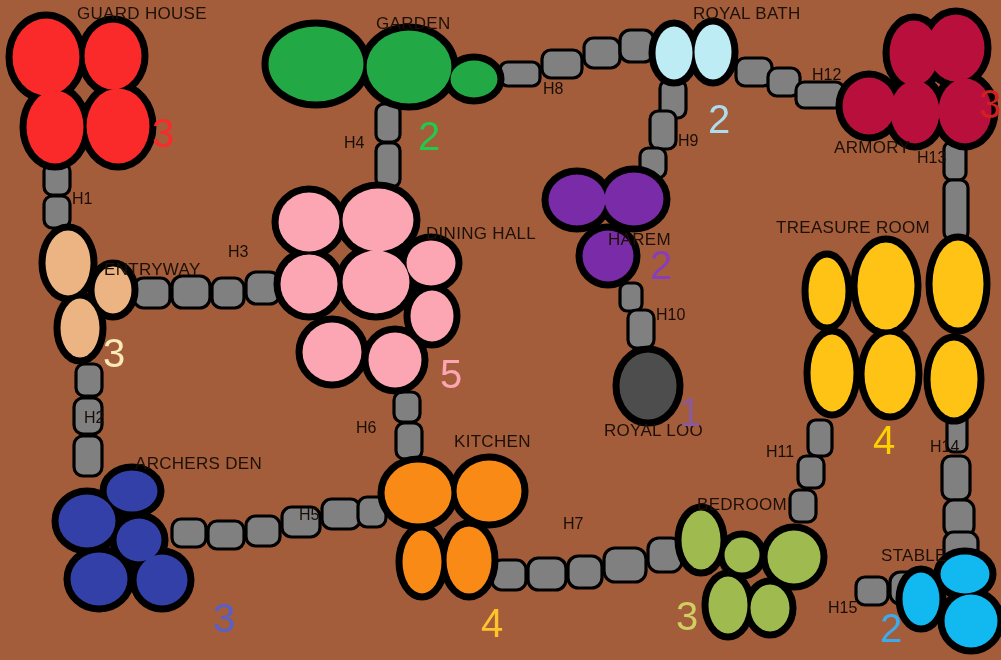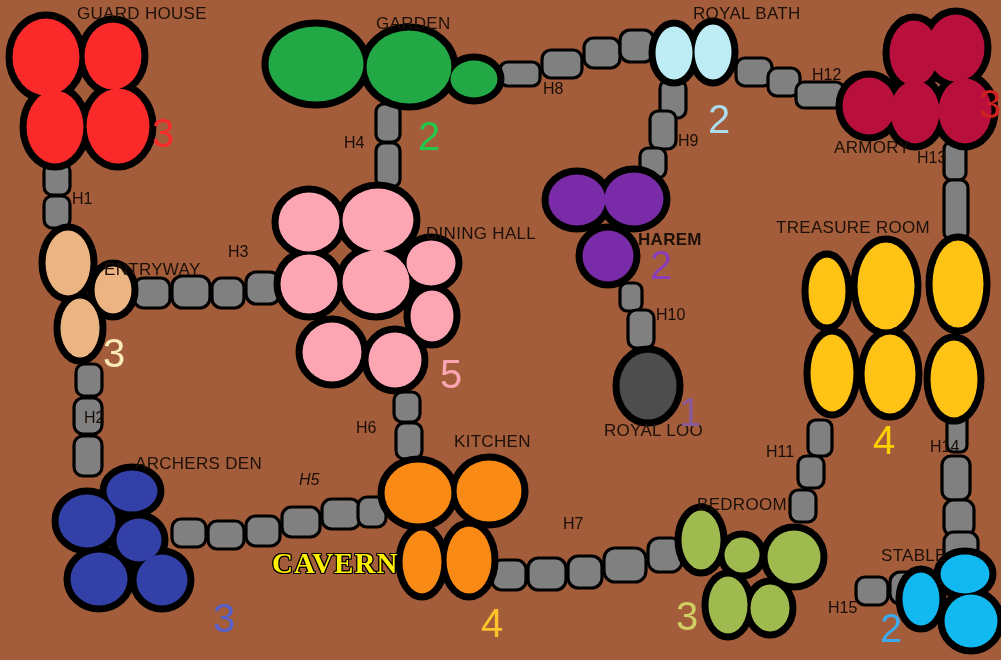--- a/index.html
+++ b/index.html
@@ -265,27 +265,26 @@
         <ellipse cx="971" cy="621" rx="29" ry="29" fill="none" stroke="#000000" stroke-width="9"></ellipse>
         <ellipse cx="965" cy="574" rx="24.5" ry="19.5" fill="#12B8F0"></ellipse>
         <ellipse cx="921" cy="599" rx="18.5" ry="26.5" fill="#12B8F0"></ellipse>
         <ellipse cx="971" cy="621" rx="26.5" ry="26.5" fill="#12B8F0"></ellipse>
       </g>
     </g>
 </svg>
 
 <div id="overlay">
   <div class="title" id="map-title" style="left:272px;top:550px;">
-    <div>CAVERN</div>
   </div>
 <div class="hall-label" style="left: 72px; top: 190px; text-align: center;">H1</div>
     <div class="hall-label" style="left: 84px; top: 409px;">H2</div>
     <div class="hall-label" style="left: 228px; top: 243px;">H3</div>
     <div class="hall-label" style="left: 344px; top: 134px;">H4</div>
-    <div class="hall-label" style="left: 299px; top: 471px; font-style: italic;">H5</div>
+    <div class="hall-label" style="left: 299px; top: 506px;">H5</div>
     <div class="hall-label" style="left: 356px; top: 419px;">H6</div>
     <div class="hall-label" style="left: 563px; top: 515px;">H7</div>
     <div class="hall-label" style="left: 543px; top: 80px;">H8</div>
     <div class="hall-label" style="left: 678px; top: 132px;">H9</div>
     <div class="hall-label" style="left: 656px; top: 306px;">H10</div>
     <div class="hall-label" style="left: 812px; top: 66px;">H12</div>
     <div class="hall-label" style="left: 917px; top: 149px;">H13</div>
     <div class="hall-label" style="left: 766px; top: 443px;">H11</div>
     <div class="hall-label" style="left: 930px; top: 438px;">H14</div>
     <div class="hall-label" style="left: 828px; top: 599px;">H15</div>
@@ -294,21 +293,21 @@
     <div class="label" style="left: 376px; top: 14px;">GARDEN</div>
     <div class="count" style="left: 418px; top: 116px; color: rgb(34, 201, 74);">2</div>
     <div class="label" style="left: 693px; top: 4px; text-align: center;">ROYAL BATH</div>
     <div class="count" style="left: 708px; top: 99px; color: rgb(174, 220, 239);">2</div>
     <div class="label" style="left: 834px; top: 138px;">ARMORY</div>
     <div class="count" style="left: 979px; top: 84px; color: rgb(208, 32, 32);">3</div>
     <div class="label" style="left: 104px; top: 242px; margin-top: 18px;">ENTRYWAY</div>
     <div class="count" style="left: 103px; top: 333px; color: rgb(250, 235, 185);">3</div>
     <div class="label" style="left: 426px; top: 224px;">DINING HALL</div>
     <div class="count" style="left: 440px; top: 354px; color: rgb(252, 166, 180);">5</div>
-    <div class="label" style="left: 638px; top: 230px; font-weight: bold;">HAREM</div>
+    <div class="label" style="left: 608px; top: 230px;">HAREM</div>
     <div class="count" style="left: 650px; top: 245px; color: rgb(138, 61, 184);">2</div>
     <div class="label" style="left: 604px; top: 421px;">ROYAL LOO</div>
     <div class="count" style="left: 679px; top: 392px; color: rgb(138, 90, 154);">1</div>
     <div class="label" style="left: 776px; top: 218px;">TREASURE ROOM</div>
     <div class="count" style="left: 873px; top: 420px; color: rgb(255, 208, 0);">4</div>
     <div class="label" style="left: 135px; top: 454px;">ARCHERS DEN</div>
     <div class="count" style="left: 213px; top: 598px; color: rgb(85, 96, 204);">3</div>
     <div class="label" style="left: 454px; top: 432px;">KITCHEN</div>
     <div class="count" style="left: 481px; top: 603px; color: rgb(255, 195, 43);">4</div>
     <div class="label" style="left: 697px; top: 495px;">BEDROOM</div>

